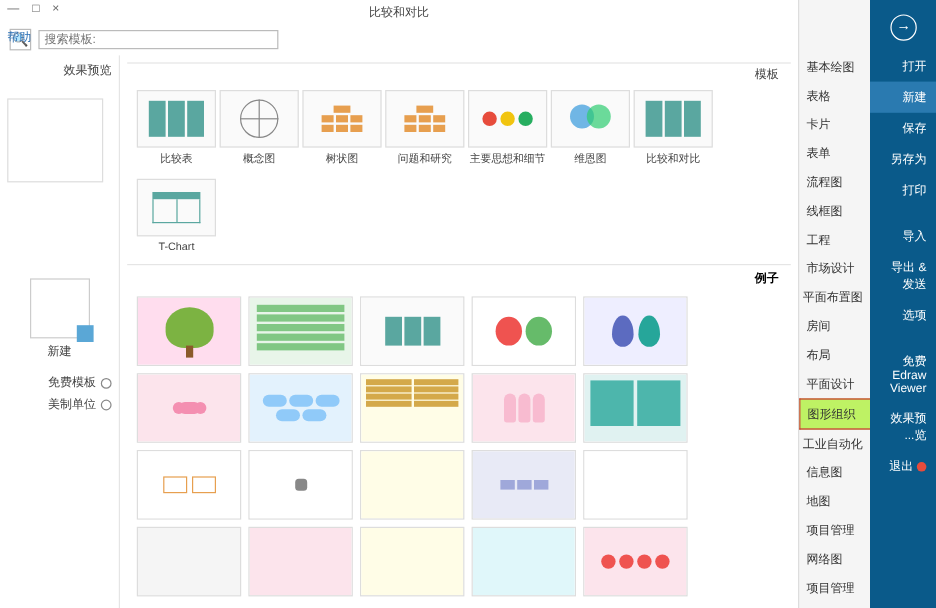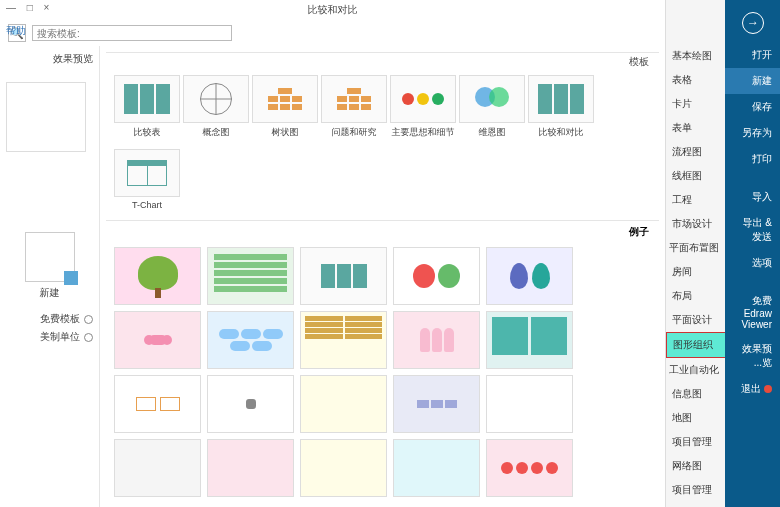--- a/index.html
+++ b/index.html
@@ -7,21 +7,21 @@
 .app{display:flex;height:100%}
 .sidebar-left{width:55px;background:#0a5a8a;color:#fff;font-size:10px;display:flex;flex-direction:column;padding-top:8px}
 .sidebar-left .arrow{width:22px;height:22px;border:1.5px solid #fff;border-radius:50%;margin:4px 16px 8px auto;position:relative}
 .sidebar-left .arrow::after{content:"→";position:absolute;top:1px;right:4px;font-size:12px}
 .sidebar-left .item{padding:6px 8px;cursor:pointer;text-align:right}
 .sidebar-left .item.active{background:#2a7ab0}
 .sidebar-left .sep{height:12px}
 .sidebar-left .red-dot{display:inline-block;width:8px;height:8px;background:#e74c3c;border-radius:50%;margin-left:3px;vertical-align:middle}
 .sidebar-cat{width:60px;background:#f5f5f5;border-left:1px solid #ddd;font-size:10px;color:#333;padding-top:44px;overflow:hidden}
 .sidebar-cat .citem{padding:5px 6px;text-align:left;cursor:pointer;white-space:nowrap}
-.sidebar-cat .citem.sel{background:#5eead4;border:1px solid #c33;border-right:none}
+.sidebar-cat .citem.sel{background:#bef264;border:1px solid #c33;border-right:none}
 .main{flex:1;display:flex;flex-direction:column;direction:ltr;position:relative}
 .titlebar{height:20px;font-size:10px;text-align:center;padding-top:3px;color:#444;position:relative}
 .titlebar .wbtns{position:absolute;left:6px;top:2px;font-size:10px;color:#666}
 .titlebar .wbtns span{margin-right:8px;cursor:pointer}
 .searchrow{display:flex;align-items:center;padding:4px 8px;gap:6px}
 .searchrow .heading{font-size:12px;color:#333;margin-left:auto}
 .searchrow input{flex:0 0 200px;height:16px;border:1px solid #bbb;font-size:10px;padding:0 4px}
 .searchrow .mag{width:18px;height:18px;border:1px solid #bbb;display:flex;align-items:center;justify-content:center;font-size:11px;color:#555;cursor:pointer}
 .subhead{font-size:10px;color:#444;text-align:right;padding:2px 10px;border-top:1px solid #e5e5e5}
 .content{flex:1;display:flex;overflow:hidden}

